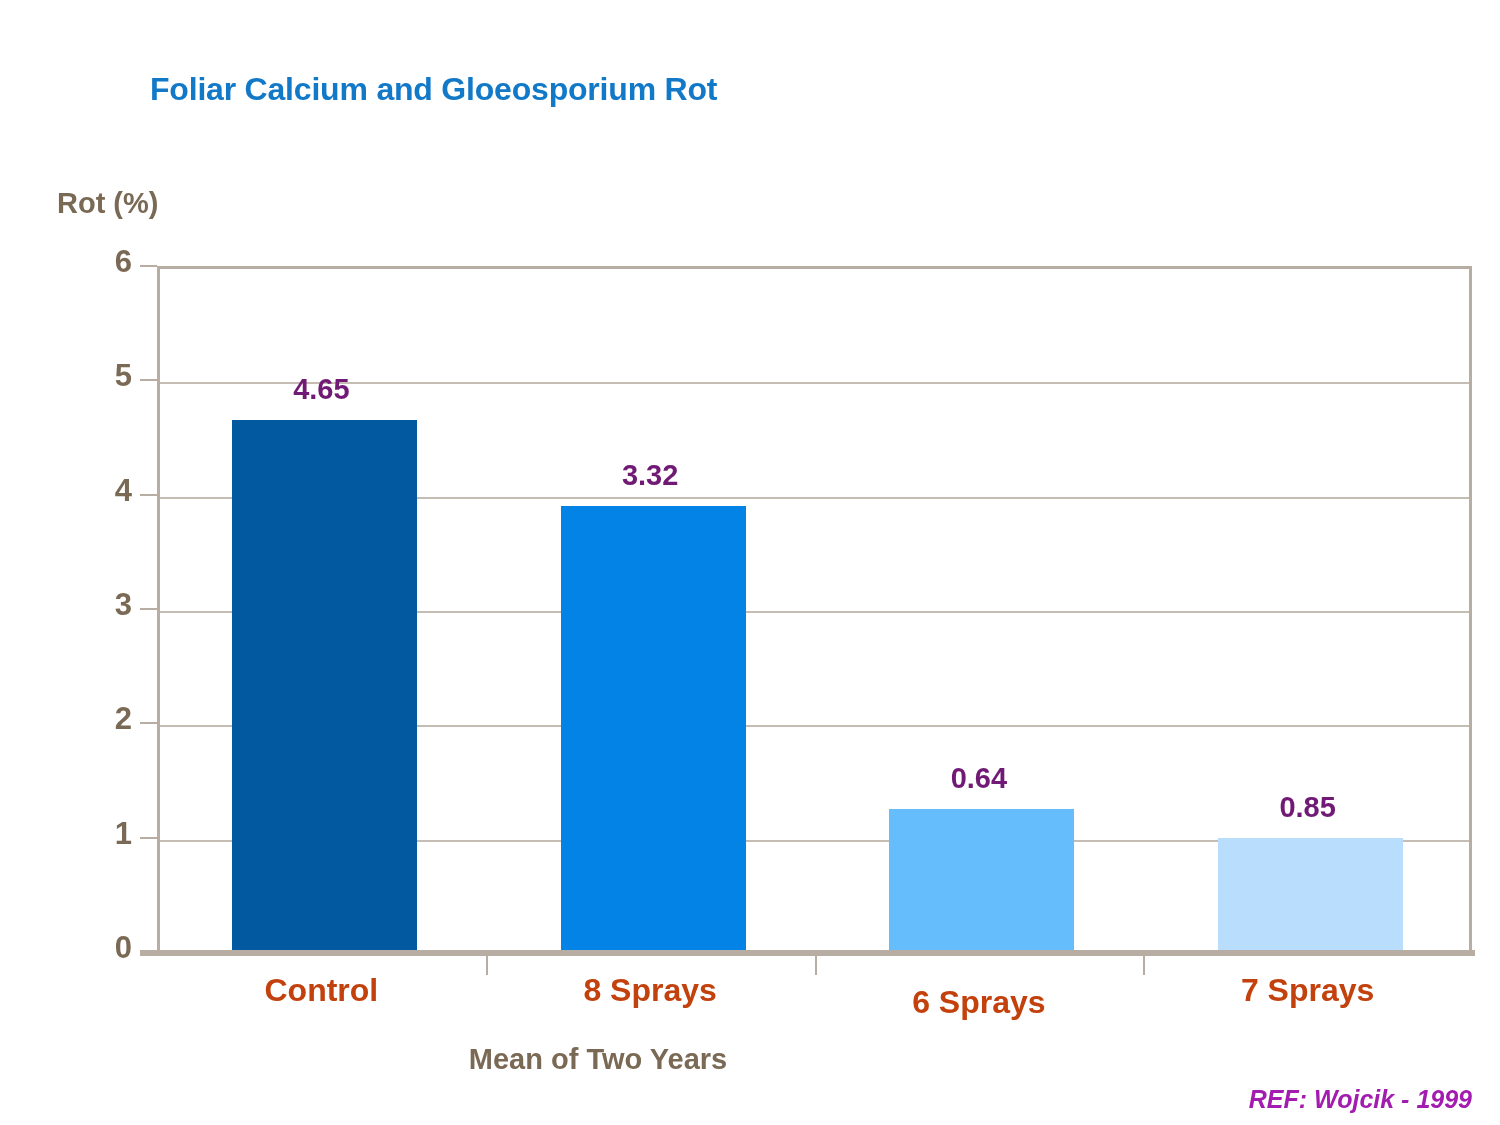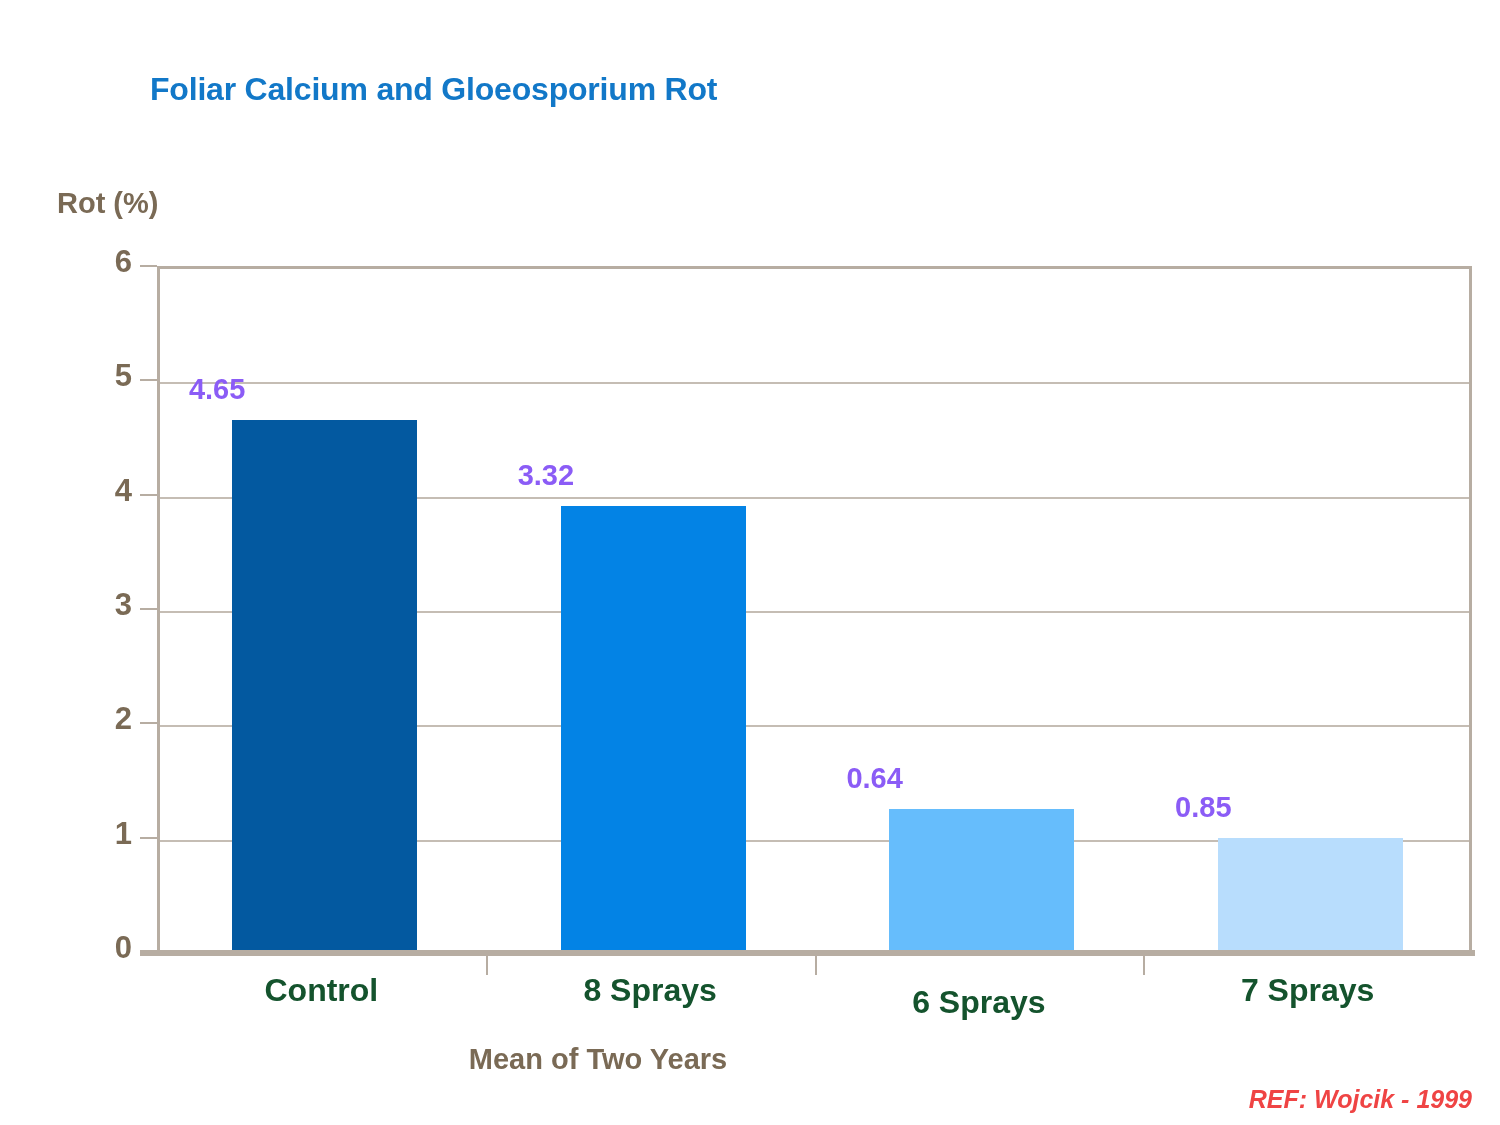--- a/index.html
+++ b/index.html
@@ -62,21 +62,21 @@
     font-weight: bold;
     color: #7A6A55;
   }
   #reference-note {
     position: absolute;
     right: 28px;
     top: 1085px;
     font-size: 25px;
     font-weight: bold;
     font-style: italic;
-    color: #ef4444;
+    color: #a21caf;
     white-space: nowrap;
   }
 
   
   #plot-area {
     position: absolute;
     left: 157px;
     top: 266px;
     width: 1315px;
     height: 686px;
@@ -125,40 +125,40 @@
     color: #7A6A55;
   }
 
   
   .bar {
     position: absolute;
     bottom: 0;
   }
   .bar-value {
     position: absolute;
-    text-align: left;
+    text-align: center;
     font-size: 29px;
     font-weight: bold;
-    color: #8b5cf6;
+    color: #701a75;
     white-space: nowrap;
   }
 
   
   .x-tick {
     position: absolute;
     width: 2px;
     height: 19px;
     background: #B7ADA2;
   }
   .x-label {
     position: absolute;
     text-align: center;
     font-size: 32px;
     font-weight: bold;
-    color: #14532d;
+    color: #c2410c;
     white-space: nowrap;
   }
 </style>
 </head>
 <body>
 
 <div id="slide">
 
   <div id="chart-title">Foliar Calcium and Gloeosporium Rot</div>
 

